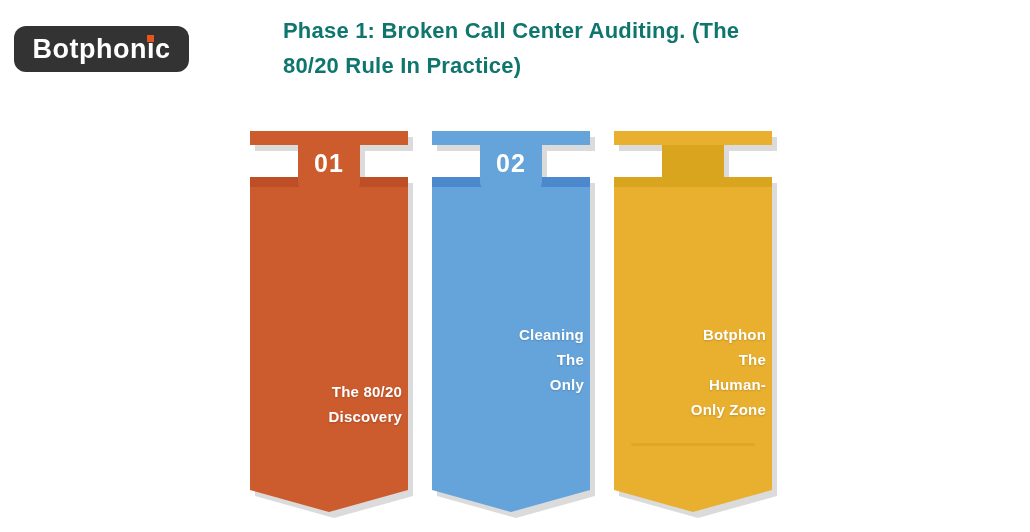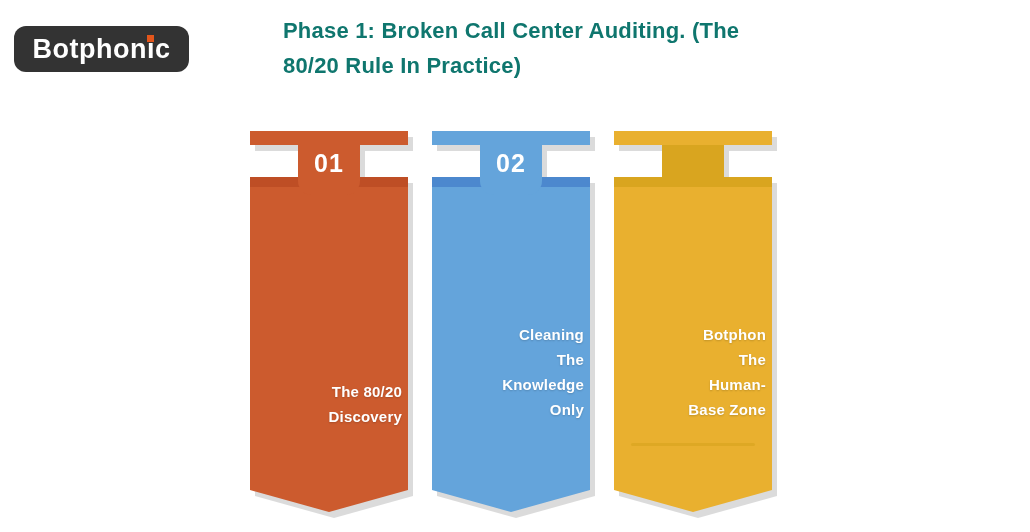--- a/index.html
+++ b/index.html
@@ -108,36 +108,35 @@
   </div>
 </div>
 
 <div class="banner b2" style="--main: #64A4DB; --dark: #4C88CE; filter: drop-shadow(rgb(219, 219, 219) 5px 6px 0px);">
   <div class="tab-dark"></div>
   <div class="body">
     <div class="stripe"></div>
     <div class="text">
       <div>Cleaning</div>
       <div>The</div>
-      <div>Knowledge</div>
       <div>Only</div>
     </div>
   </div>
   <div class="bar"></div>
   <div class="tab">
     <span>02</span>
   </div>
 </div>
 
 <div class="banner b3" style="--main: #E9B02F; --dark: #D9A51F; filter: drop-shadow(rgb(219, 219, 219) 5px 6px 0px);">
   <div class="tab-dark"></div>
   <div class="body">
     <div class="stripe"></div>
     <div class="text">
       <div>Botphon</div>
       <div>The</div>
       <div>Human-</div>
-      <div>Base Zone</div>
+      <div>Only Zone</div>
     </div>
     <div class="divider"></div>
   </div>
   <div class="bar"></div>
 </div>
 
 </body></html>

